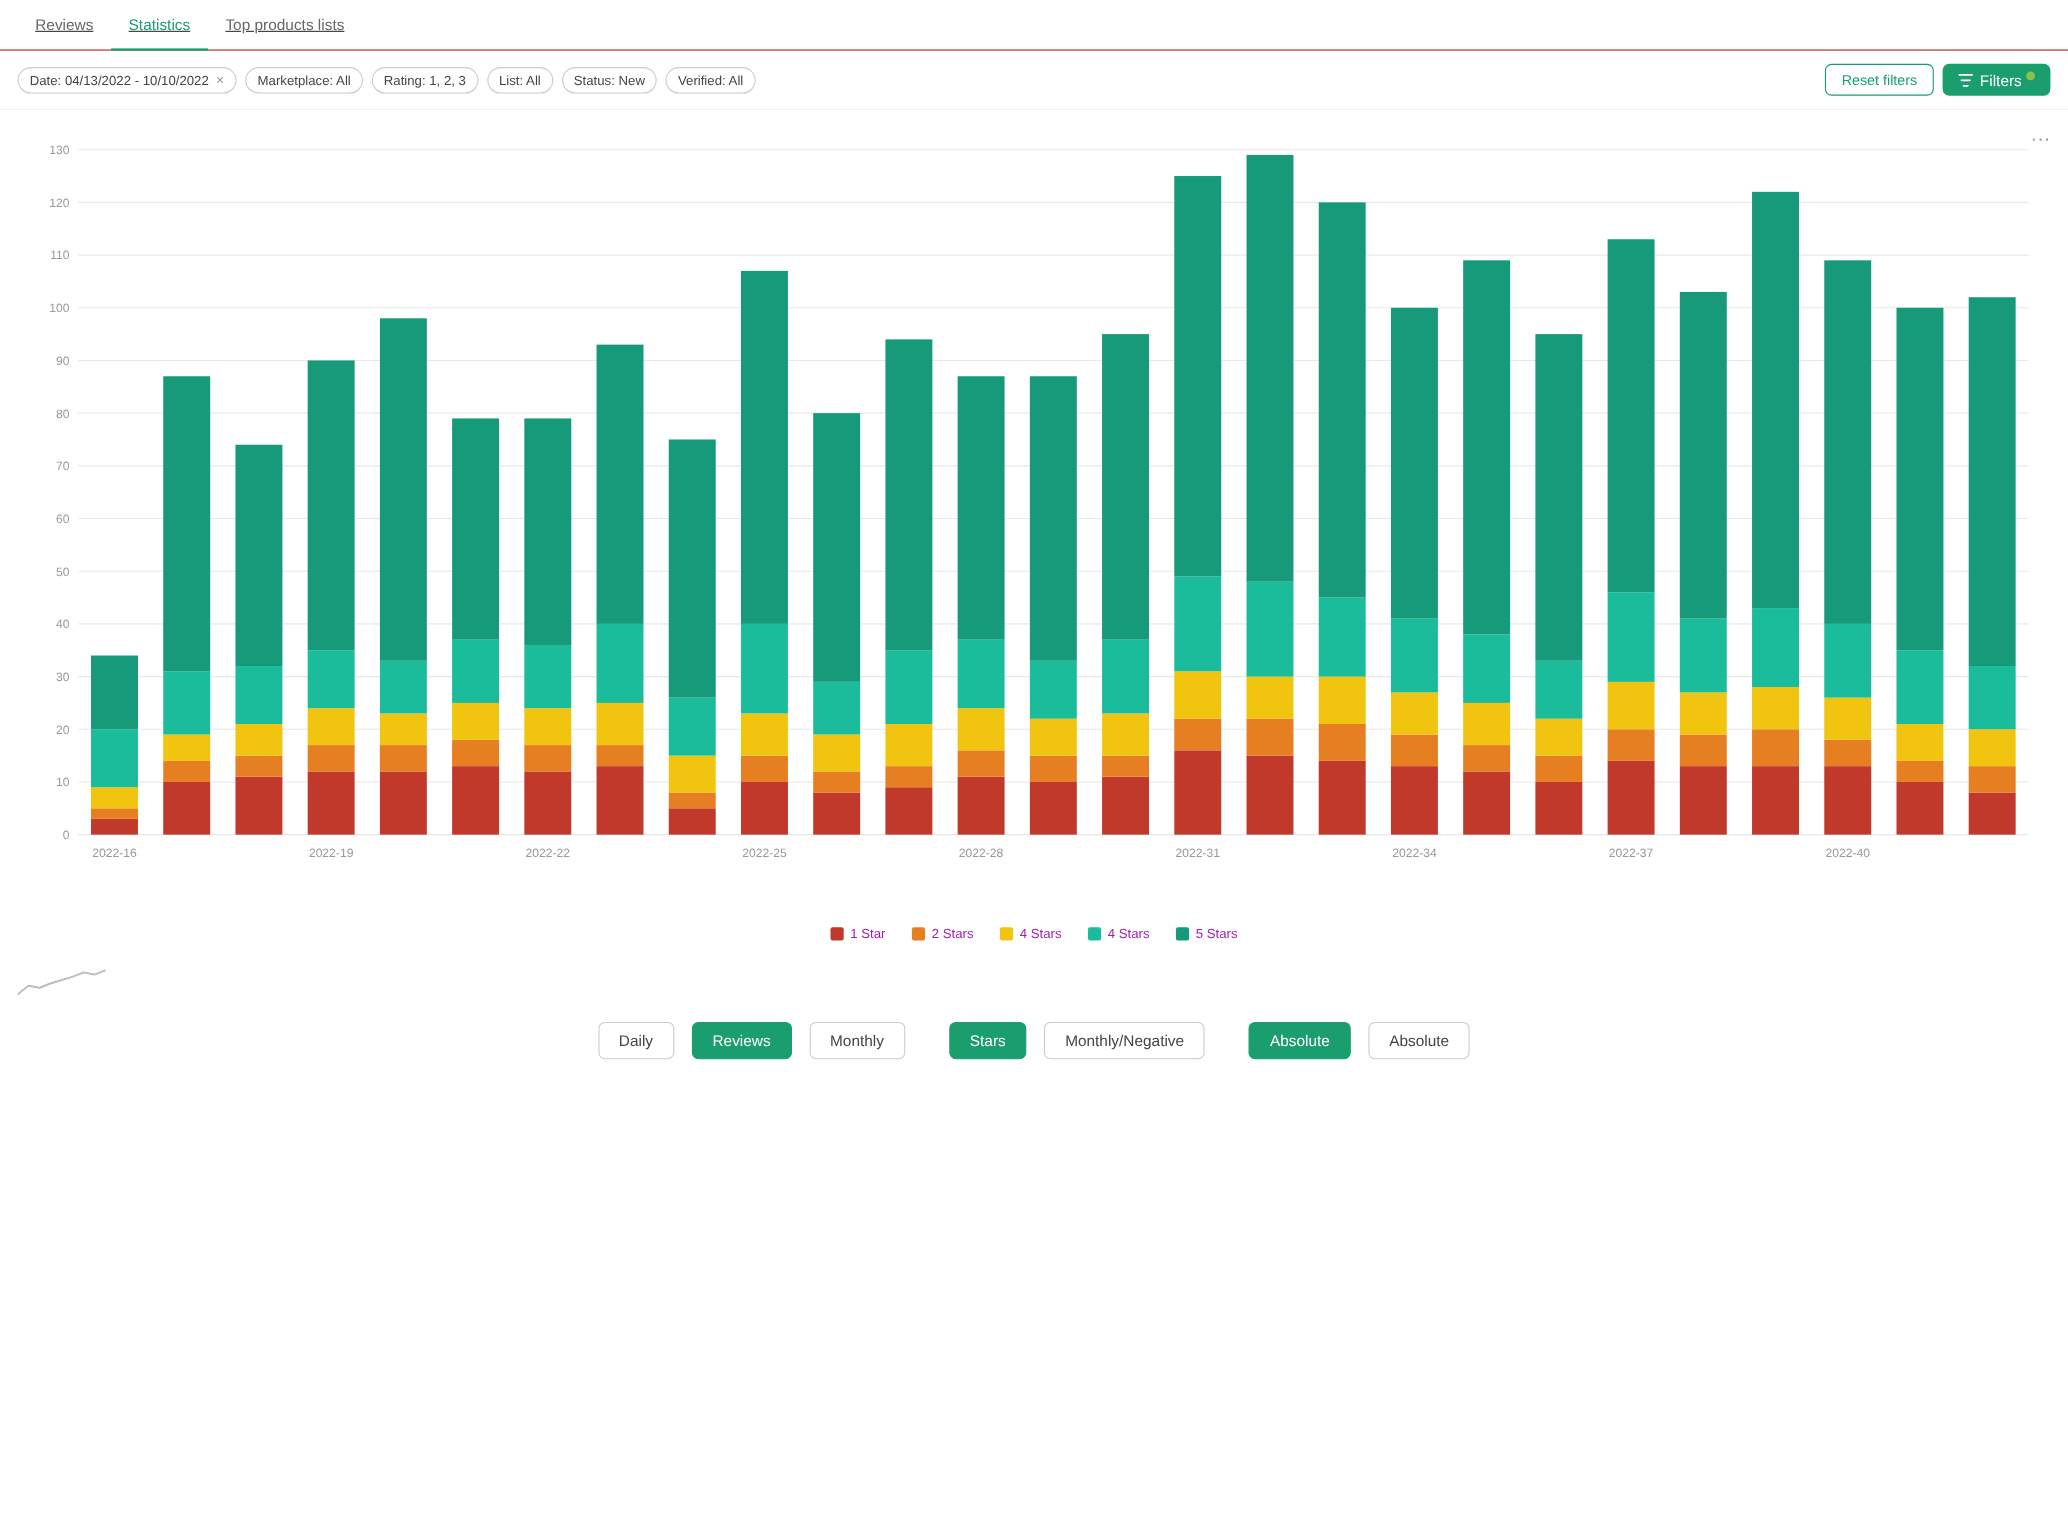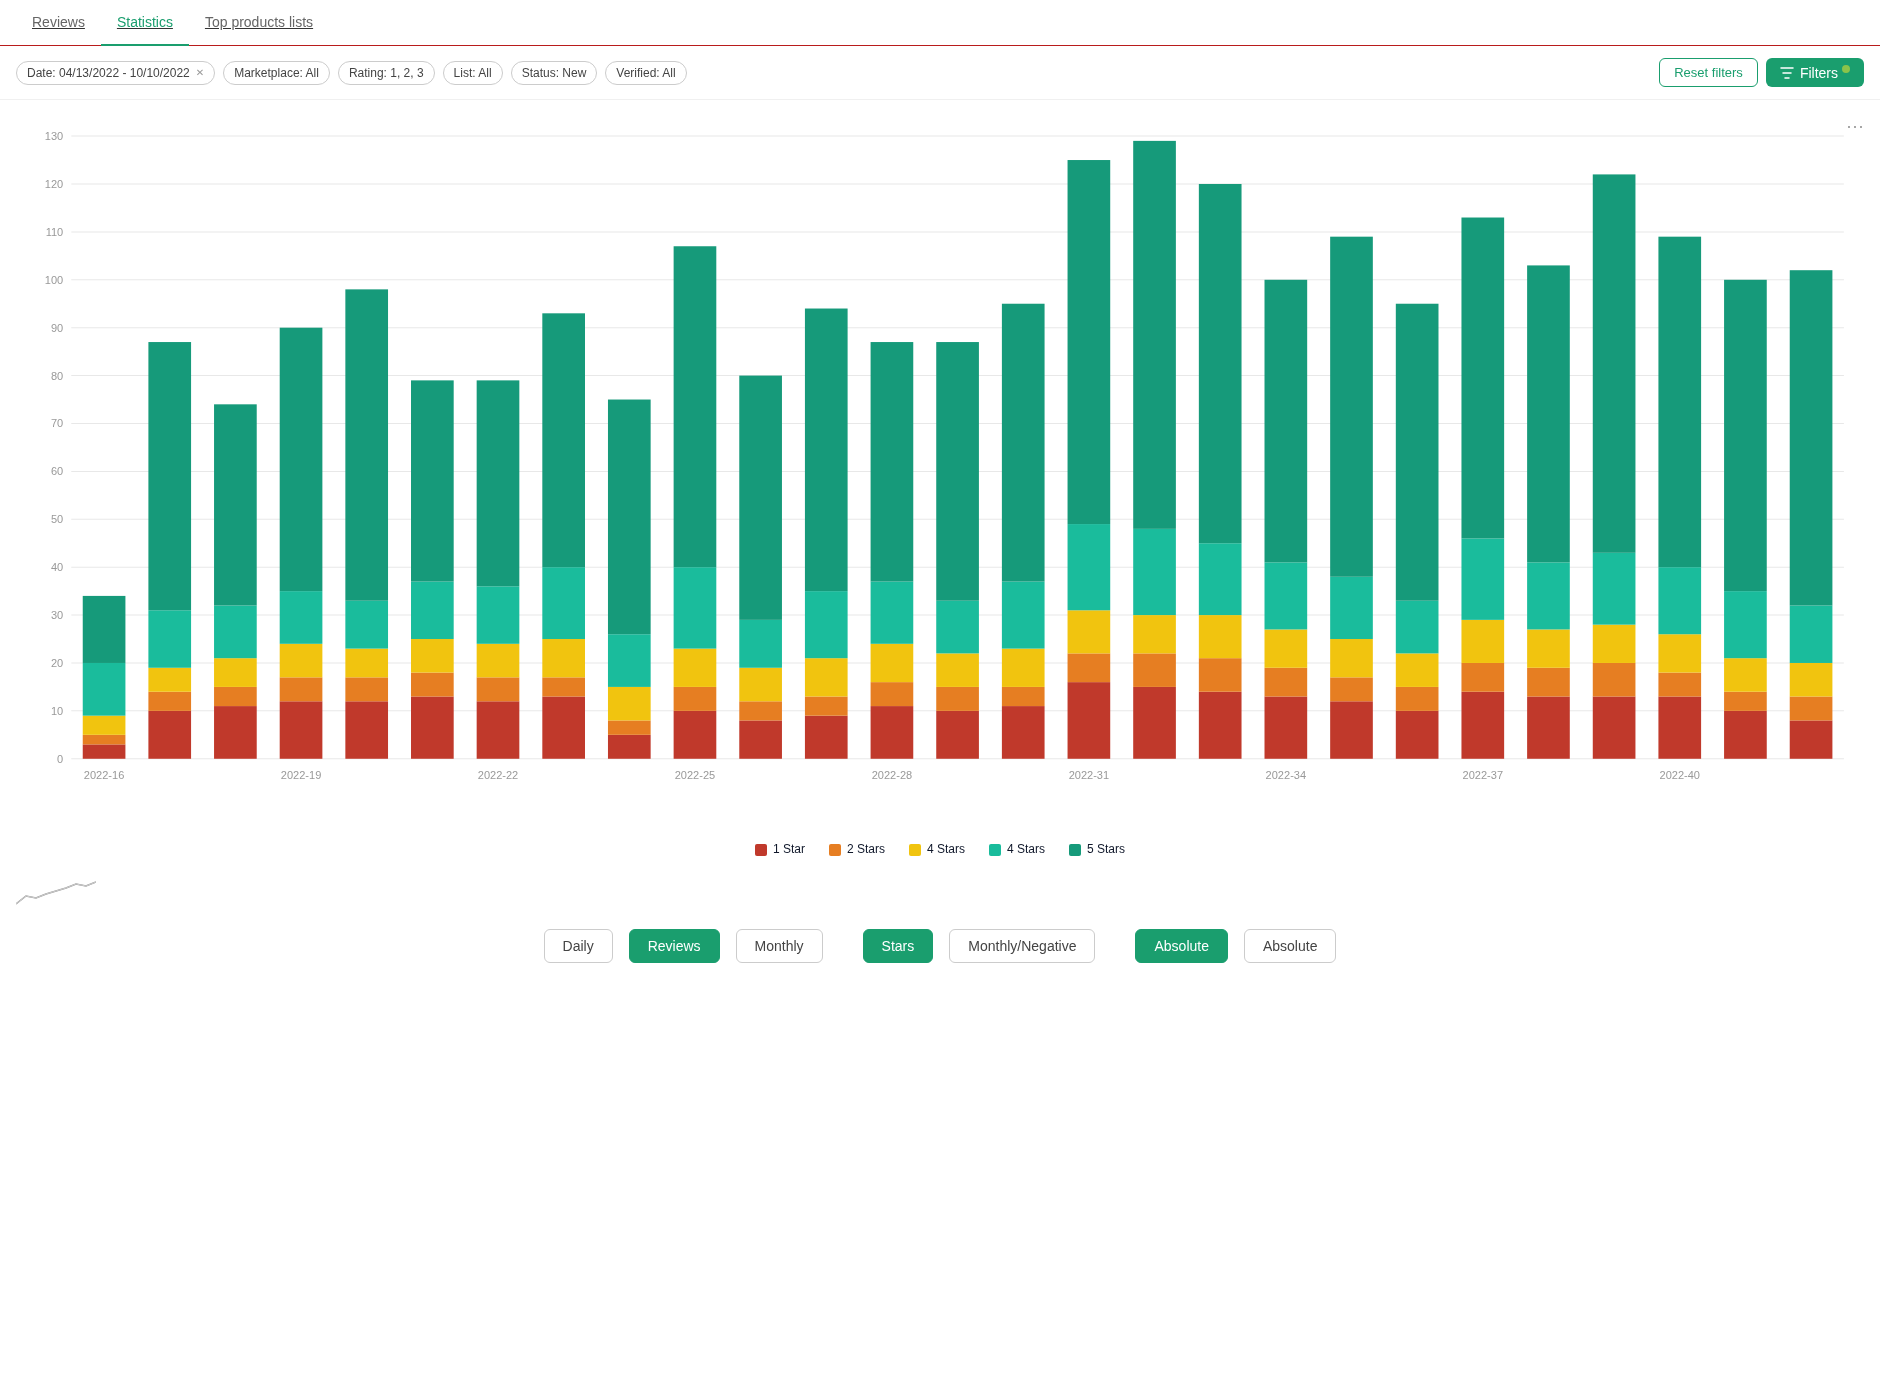--- a/index.html
+++ b/index.html
@@ -21,21 +21,21 @@
 
     
     .chart-area { padding: 16px 16px 8px 16px; position: relative; }
     .chart-dots { position: absolute; top: 16px; right: 16px; color: #999; font-size: 18px; cursor: pointer; }
 
     
     .chart-svg-wrapper { width: 100%; }
 
     
     .legend { display: flex; justify-content: center; gap: 24px; padding: 12px 0; }
-    .legend-item { display: flex; align-items: flex-end; gap: 6px; font-size: 12px; color: #0f172a; }
+    .legend-item { display: flex; align-items: center; gap: 6px; font-size: 12px; color: #a21caf; }
     .legend-dot { width: 12px; height: 12px; border-radius: 2px; flex-shrink: 0; }
 
     
     .mini-chart { padding: 8px 16px; }
 
     
     .bottom-controls { display: flex; justify-content: center; gap: 40px; padding: 12px 0 20px; }
     .btn-group { display: flex; gap: 16px; }
     .ctrl-btn { padding: 8px 18px; border: 1px solid #ccc; border-radius: 6px; background: #fff; color: #444; font-size: 14px; cursor: pointer; }
     .ctrl-btn.active { background: #1a9e6e; color: #fff; border-color: #1a9e6e; }

